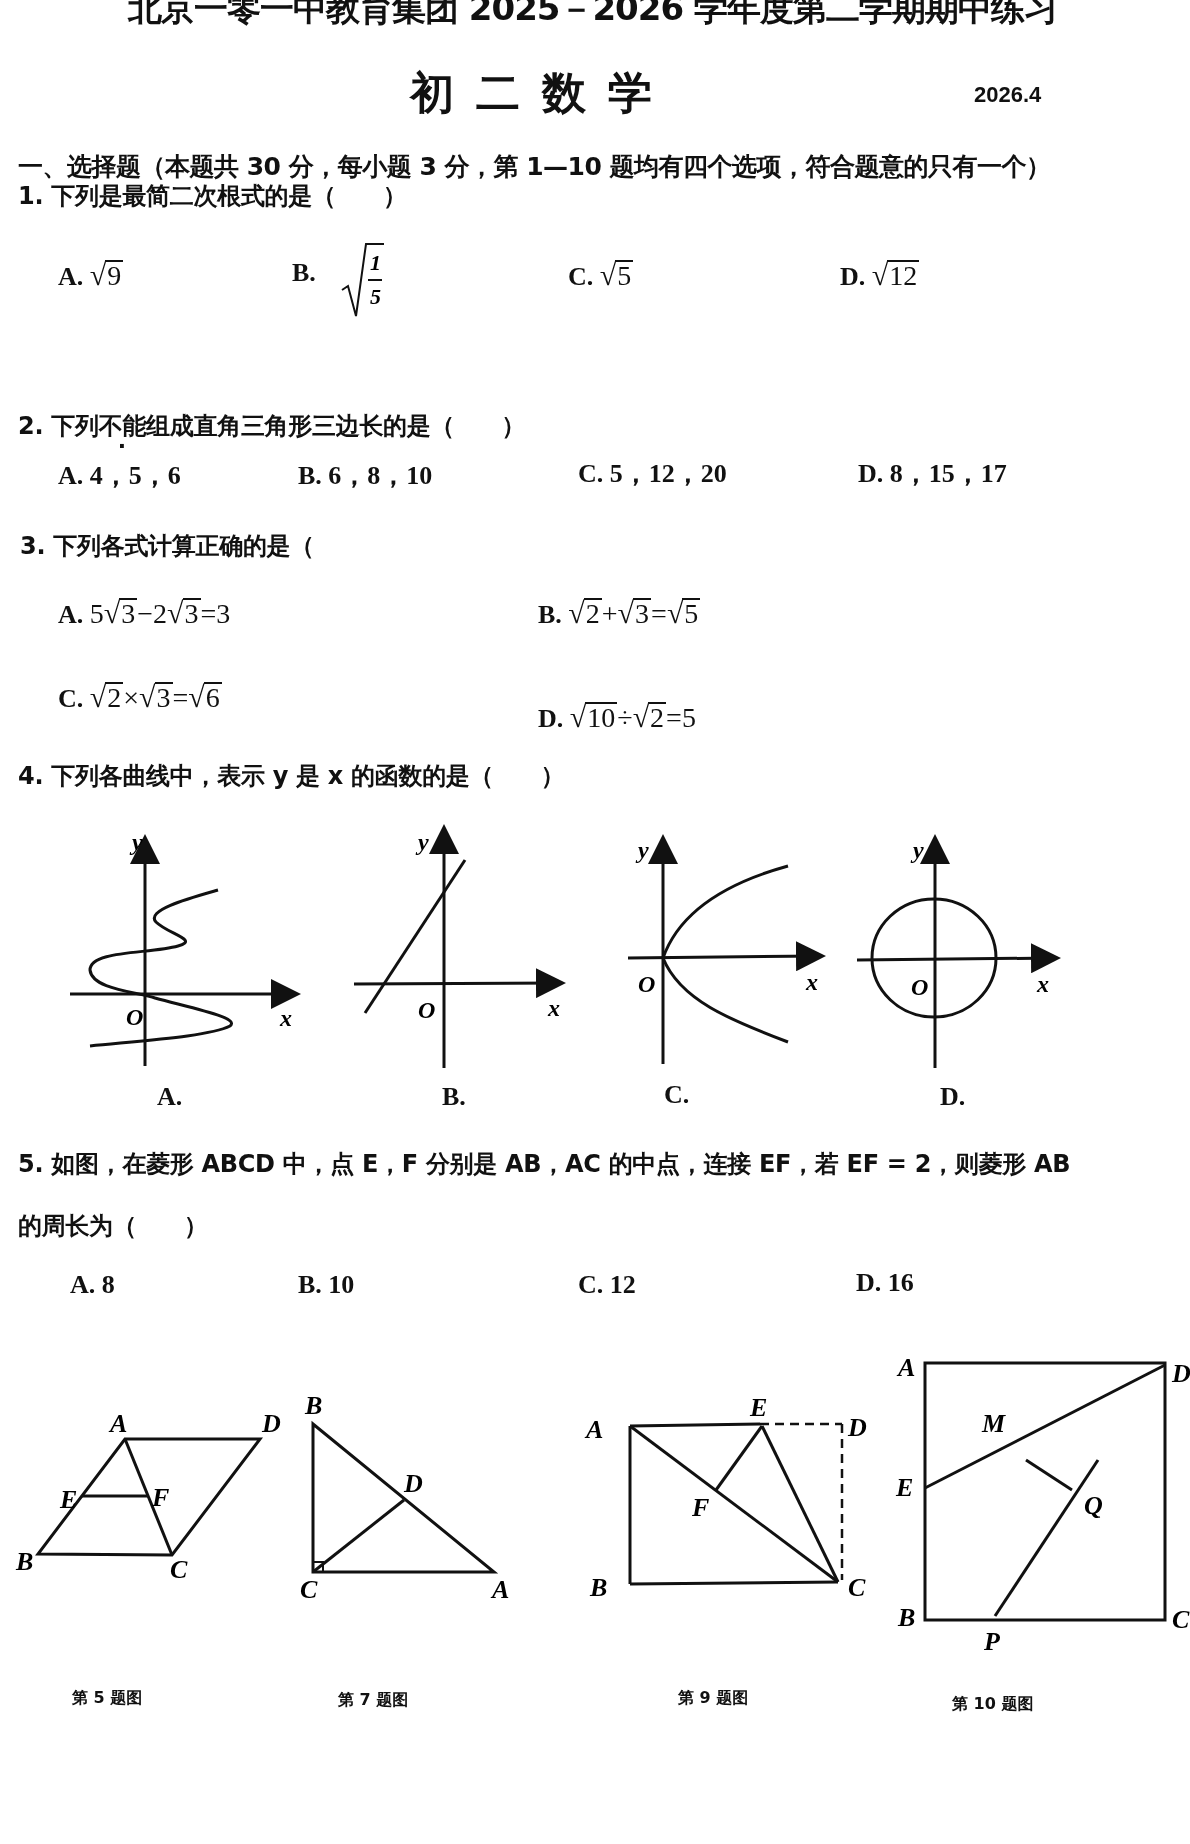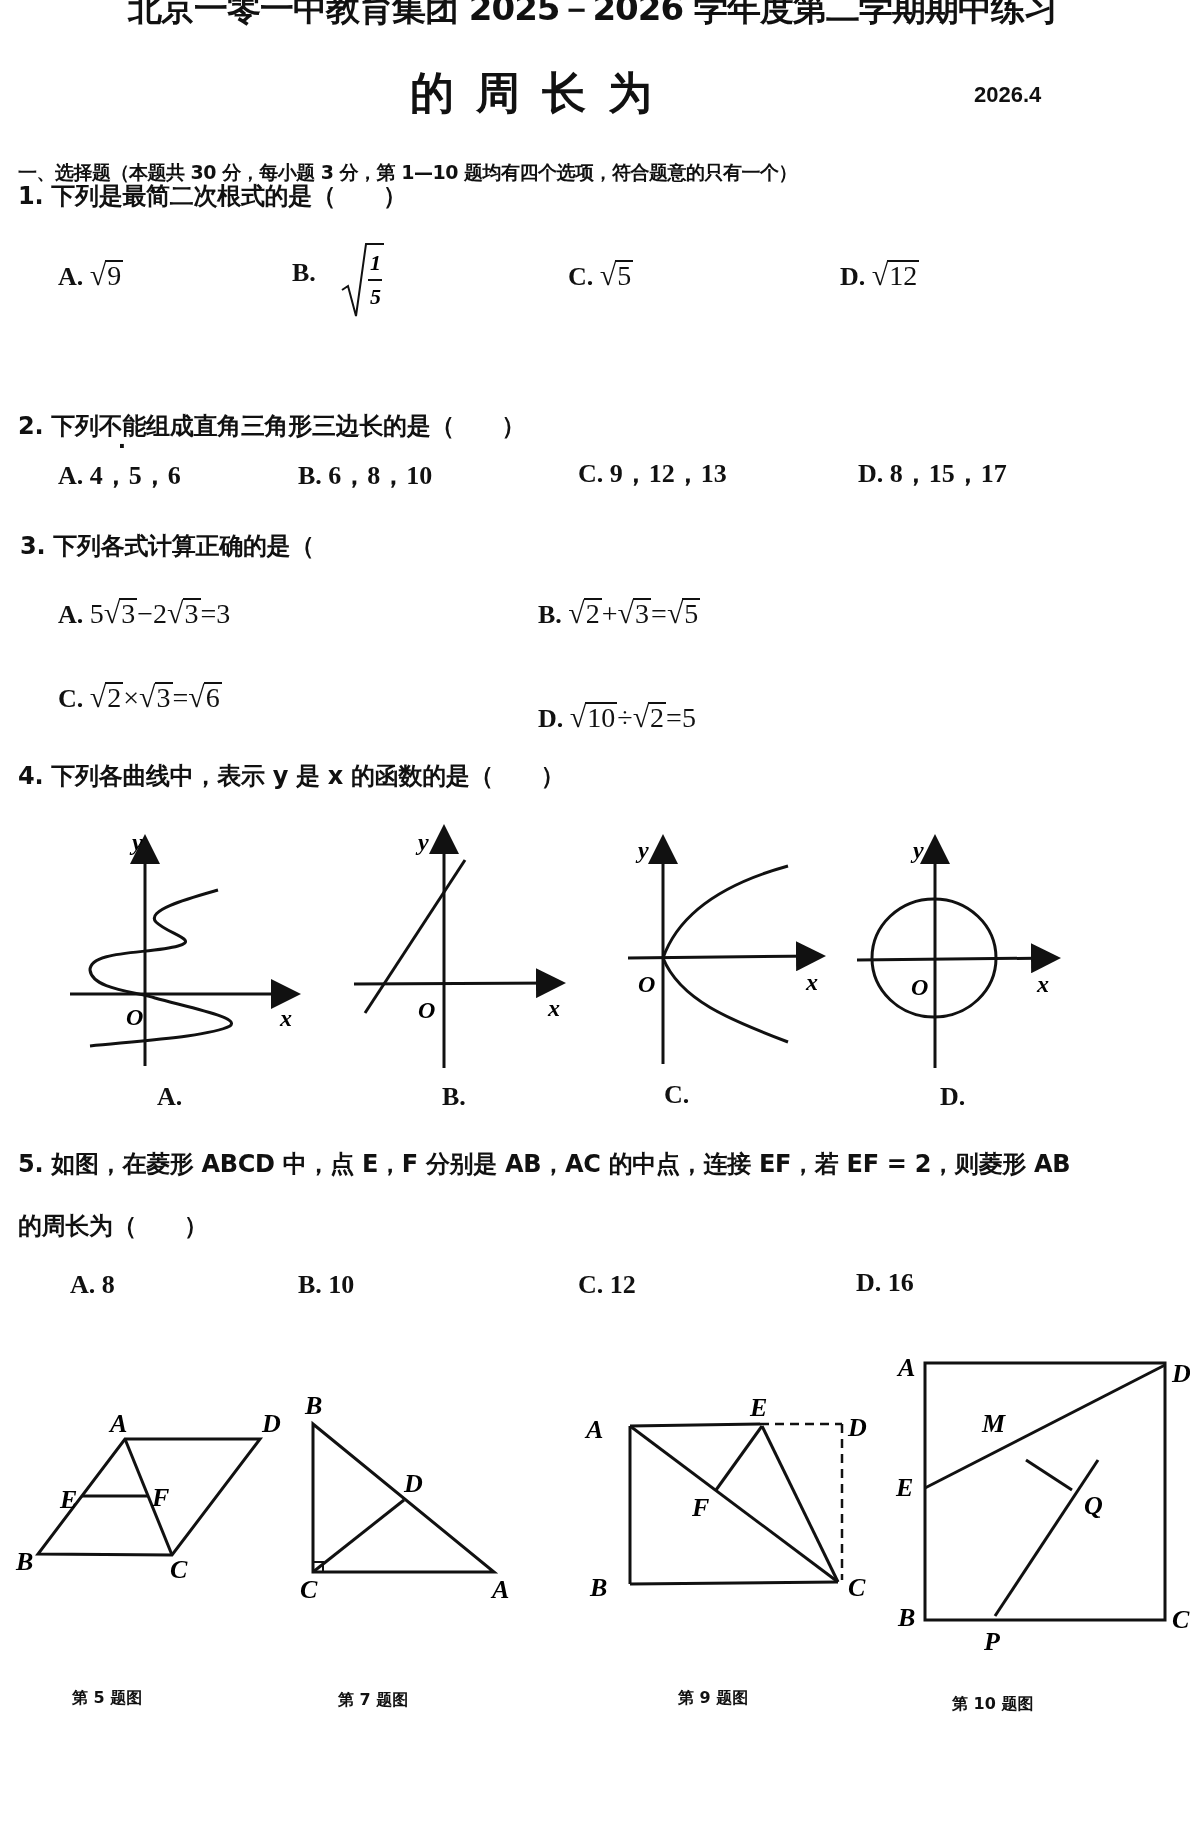--- a/index.html
+++ b/index.html
@@ -2,37 +2,37 @@
 <html><head>
 <meta charset="utf-8">
 <style>
   html, body { margin: 0; padding: 0; background: #ffffff; }
   body { width: 1190px; height: 1844px; position: relative; overflow: hidden; color: #111; font-family: "DejaVu Serif", "Liberation Serif", serif; }
   .abs { position: absolute; white-space: nowrap; }
   .hdr { font-family: "DejaVu Sans", "Liberation Sans", sans-serif; font-weight: bold; }
   .t1 { top: -14px; left: 128px; font-size: 34px; letter-spacing: -1px; }
   .t2 { top: 64px; left: 410px; font-size: 44px; letter-spacing: 22px; }
   .date { top: 82px; left: 974px; font-size: 22px; font-family: "Liberation Sans", sans-serif; font-weight: bold; }
-  .sect { top: 160px; left: 18px; font-size: 19px; font-weight: bold; font-family: "DejaVu Sans", sans-serif; letter-spacing: -0.5px; }
+  .sect { top: 150px; left: 18px; font-size: 25px; font-weight: bold; font-family: "DejaVu Sans", sans-serif; letter-spacing: -0.5px; }
   .q { font-size: 24px; font-family: "DejaVu Sans", sans-serif; font-weight: bold; letter-spacing: -0.3px; }
   .opt { font-size: 26px; font-family: "Liberation Serif", serif; font-weight: bold; }
   .math { font-family: "Liberation Serif", serif; font-weight: normal; font-size: 28px; }
   .dotted { border-bottom: none; position: relative; }
   .dotted::after { content: "·"; position: absolute; left: 40%; bottom: -18px; font-size: 22px; }
   .sqrt { display: inline-block; border-top: 2px solid #111; padding: 0 2px; margin-left: -1px; line-height: 1.0; }
   .rad { font-size: 30px; }
   .fig-caption { font-size: 16px; font-family: "DejaVu Sans", sans-serif; font-weight: bold; }
   svg { position: absolute; overflow: visible; }
   svg text { font-family: "Liberation Serif", serif; font-style: italic; font-weight: bold; }
 </style>
 </head>
 <body>
 
 <div class="abs hdr t1">北京一零一中教育集团 2025－2026 学年度第二学期期中练习</div>
-<div class="abs hdr t2">的周长为</div>
+<div class="abs hdr t2">初二数学</div>
 <div class="abs date">2026.4</div>
 
 <div class="abs sect">一、选择题（本题共 30 分，每小题 3 分，第 1—10 题均有四个选项，符合题意的只有一个）</div>
 
 <div class="abs q" style="top:180px;left:18px;">
   <span>1.</span>
   <span>下列是最简二次根式的是（　　）</span>
 </div>
 <div class="abs opt" style="top:258px;left:58px;">
   <span>A.</span>
@@ -63,21 +63,21 @@
 <div class="abs opt" style="top:458px;left:58px;">
   <span>A.</span>
   <span>4，5，6</span>
 </div>
 <div class="abs opt" style="top:458px;left:298px;">
   <span>B.</span>
   <span>6，8，10</span>
 </div>
 <div class="abs opt" style="top:456px;left:578px;">
   <span>C.</span>
-  <span>9，12，13</span>
+  <span>5，12，20</span>
 </div>
 <div class="abs opt" style="top:456px;left:858px;">
   <span>D.</span>
   <span>8，15，17</span>
 </div>
 
 <div class="abs q" style="top:530px;left:20px;">
   <span>3.</span>
   <span>下列各式计算正确的是（</span>
 </div>

